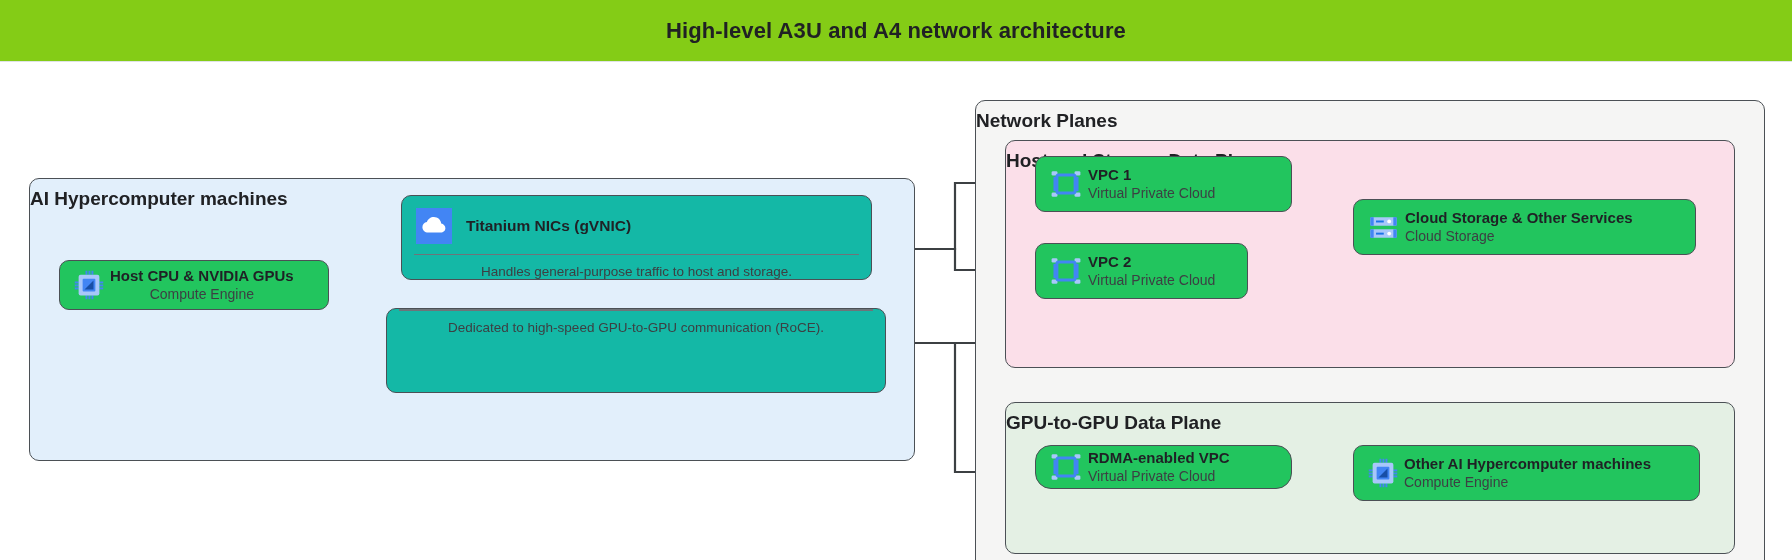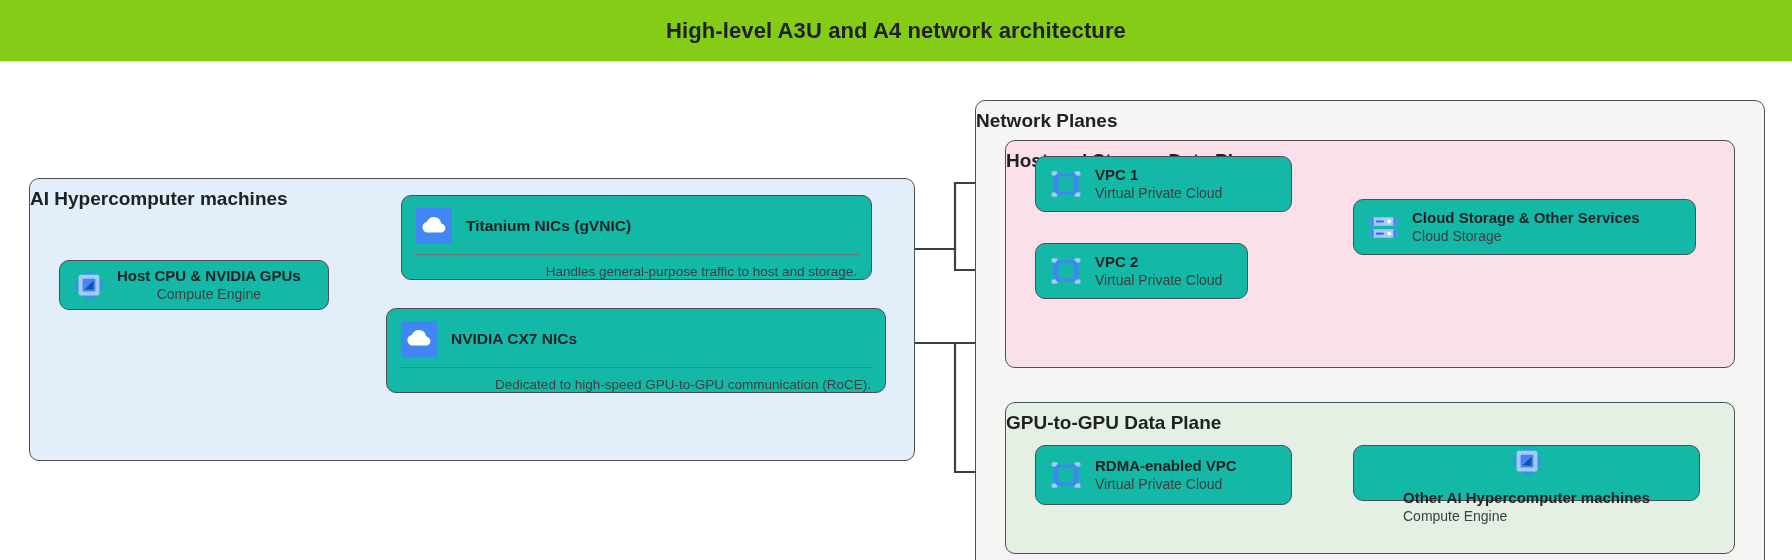--- a/index.html
+++ b/index.html
@@ -40,43 +40,43 @@
   }
 
   #grp-machines { left: 29px; top: 116px; width: 886px; height: 283px; background: #e2effb; }
   #grp-planes   { left: 975px; top: 38px; width: 790px; height: 504px; background: #f5f5f4; }
   #grp-host     { left: 1005px; top: 78px; width: 730px; height: 228px; background: #fbdfe9; border-color:#4b5055; }
   #grp-gpu      { left: 1005px; top: 340px; width: 730px; height: 152px; background: #e4f0e4; border-color:#4b5055; }
 
   
   .node {
     position: absolute;
-    background: #14b8a6;
+    background: #22c55e;
     border: 1.6px solid #4b5055;
     border-radius: 10px;
     display: flex; align-items: center;
     padding: 0 14px;
-    gap: 13px;
+    gap: 6px;
   }
   .node-text { display: flex; flex-direction: column; justify-content: center; line-height: 1.25; }
   .node-title { font-size: 15px; font-weight: bold; color: #1f2125; white-space: nowrap; }
   .node-sub   { font-size: 14px; color: #3c4043; white-space: nowrap; }
 
   
   .card {
     position: absolute;
     background: #14b8a6;
     border: 1.6px solid #4b5055;
     border-radius: 10px;
     display: flex; flex-direction: column;
   }
   .card-head { display:flex; align-items:center; gap: 14px; padding: 12px 14px 10px 14px; }
   .card-head-title { font-size: 15.5px; font-weight: bold; color:#1f2125; }
   .card-rule { height: 1.6px; background: #6f7479; margin: 0 12px; }
-  .card-note { padding: 9px 14px 0 14px; text-align: right; font-size: 13.5px; color:#3c4043; }
+  .card-note { padding: 9px 14px 0 14px; text-align: center; font-size: 13.5px; color:#3c4043; }
 
   
   .icon { flex: 0 0 auto; display:block; }
 
   
   .conn { position: absolute; left: 0; top: 0; width: 1792px; height: 498px; overflow: visible; pointer-events: none; }
 </style>
 </head>
 <body>
 
@@ -159,27 +159,20 @@
         <rect x="0" y="0" width="36" height="36" fill="#4285f4"></rect>
         <path d="M12.2 24.5 C8.9 24.5 6.4 22.1 6.4 19.2 C6.4 16.6 8.3 14.4 10.9 14.0 C11.8 11.1 14.6 9.0 17.9 9.0 C21.7 9.0 24.8 11.8 25.2 15.4 C27.6 15.8 29.4 17.8 29.4 20.2 C29.4 22.6 27.3 24.5 24.7 24.5 Z" fill="#ffffff"></path>
       </svg>
       <div class="card-head-title">Titanium NICs (gVNIC)</div>
     </div>
     <div class="card-rule"></div>
     <div class="card-note">Handles general-purpose traffic to host and storage.</div>
   </div>
 
   <div class="card" style="left:386px; top:246px; width:500px; height:85px;">
-    <div class="card-head">
-      <svg class="icon" width="36" height="36" viewBox="0 0 36 36">
-        <rect x="0" y="0" width="36" height="36" fill="#4285f4"></rect>
-        <path d="M12.2 24.5 C8.9 24.5 6.4 22.1 6.4 19.2 C6.4 16.6 8.3 14.4 10.9 14.0 C11.8 11.1 14.6 9.0 17.9 9.0 C21.7 9.0 24.8 11.8 25.2 15.4 C27.6 15.8 29.4 17.8 29.4 20.2 C29.4 22.6 27.3 24.5 24.7 24.5 Z" fill="#ffffff"></path>
-      </svg>
-      <div class="card-head-title">NVIDIA CX7 NICs</div>
-    </div>
     <div class="card-rule"></div>
     <div class="card-note">Dedicated to high-speed GPU-to-GPU communication (RoCE).</div>
   </div>
 
   <div class="node" style="left:1035px; top:94px; width:257px; height:56px;">
     <svg class="icon" width="32" height="32" viewBox="0 0 24 24">
       <g fill="#a8c7fa">
         <rect x="1.2" y="2.4" width="4.4" height="3.2" rx="1"></rect>
         <rect x="18.4" y="2.4" width="4.4" height="3.2" rx="1"></rect>
         <rect x="1.2" y="18.4" width="4.4" height="3.2" rx="1"></rect>
@@ -229,41 +222,41 @@
       <rect x="6.2" y="16.0" width="6.0" height="1.5" fill="#1a73e8"></rect>
       <circle cx="16.4" cy="7.3" r="1.5" fill="#ffffff"></circle>
       <circle cx="16.4" cy="16.7" r="1.5" fill="#ffffff"></circle>
     </svg>
     <div class="node-text">
       <div class="node-title">Cloud Storage &amp; Other Services</div>
       <div class="node-sub">Cloud Storage</div>
     </div>
   </div>
 
-  <div class="node" style="left:1035px; top:383px; width:257px; height:60px;">
+  <div class="node" style="left:1035px; top:383px; width:257px; height:44px;border-radius:16px;">
     <svg class="icon" width="32" height="32" viewBox="0 0 24 24">
       <g fill="#a8c7fa">
         <rect x="1.2" y="2.4" width="4.4" height="3.2" rx="1"></rect>
         <rect x="18.4" y="2.4" width="4.4" height="3.2" rx="1"></rect>
         <rect x="1.2" y="18.4" width="4.4" height="3.2" rx="1"></rect>
         <rect x="18.4" y="18.4" width="4.4" height="3.2" rx="1"></rect>
       </g>
       <rect x="5.2" y="5.2" width="13.6" height="13.6" rx="1.4" fill="none" stroke="#4285f4" stroke-width="2.2"></rect>
       <g fill="#4285f4">
         <rect x="2.6" y="6.6" width="2.2" height="10.8"></rect>
         <rect x="19.2" y="6.6" width="2.2" height="10.8"></rect>
       </g>
     </svg>
     <div class="node-text">
       <div class="node-title">RDMA-enabled VPC</div>
       <div class="node-sub">Virtual Private Cloud</div>
     </div>
   </div>
 
-  <div class="node" style="left:1353px; top:383px; width:347px; height:56px;flex-direction:column;">
+  <div class="node" style="left:1353px; top:383px; width:347px; height:56px;">
     <svg class="icon" width="30" height="30" viewBox="0 0 24 24">
       <g fill="#4285f4">
         <rect x="9.2" y="0.6" width="1.5" height="3.2"></rect>
           <rect x="11.6" y="0.6" width="1.5" height="3.2"></rect>
           <rect x="14" y="0.6" width="1.5" height="3.2"></rect>
         <rect x="9.2" y="20.2" width="1.5" height="3.2"></rect>
           <rect x="11.6" y="20.2" width="1.5" height="3.2"></rect>
           <rect x="14" y="20.2" width="1.5" height="3.2"></rect>
         <rect x="0.6" y="9.2" width="3.2" height="1.5"></rect>
           <rect x="0.6" y="11.6" width="3.2" height="1.5"></rect>

